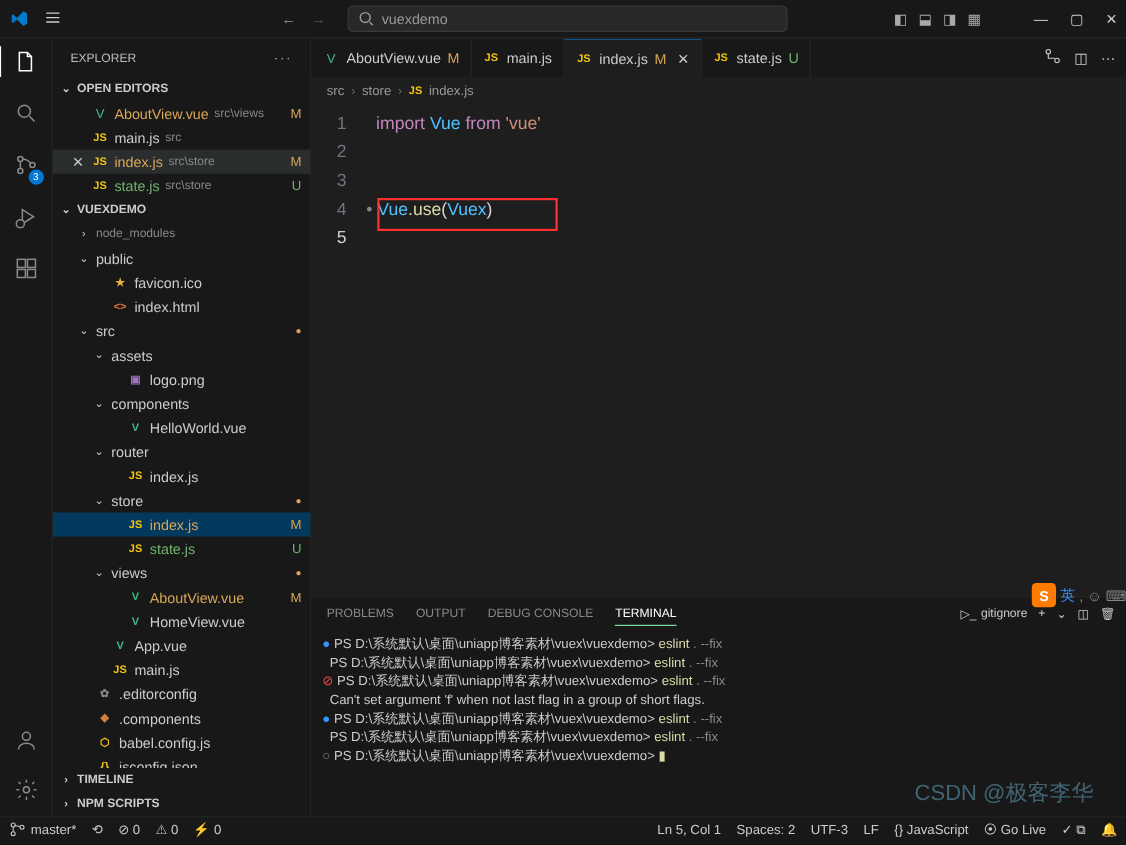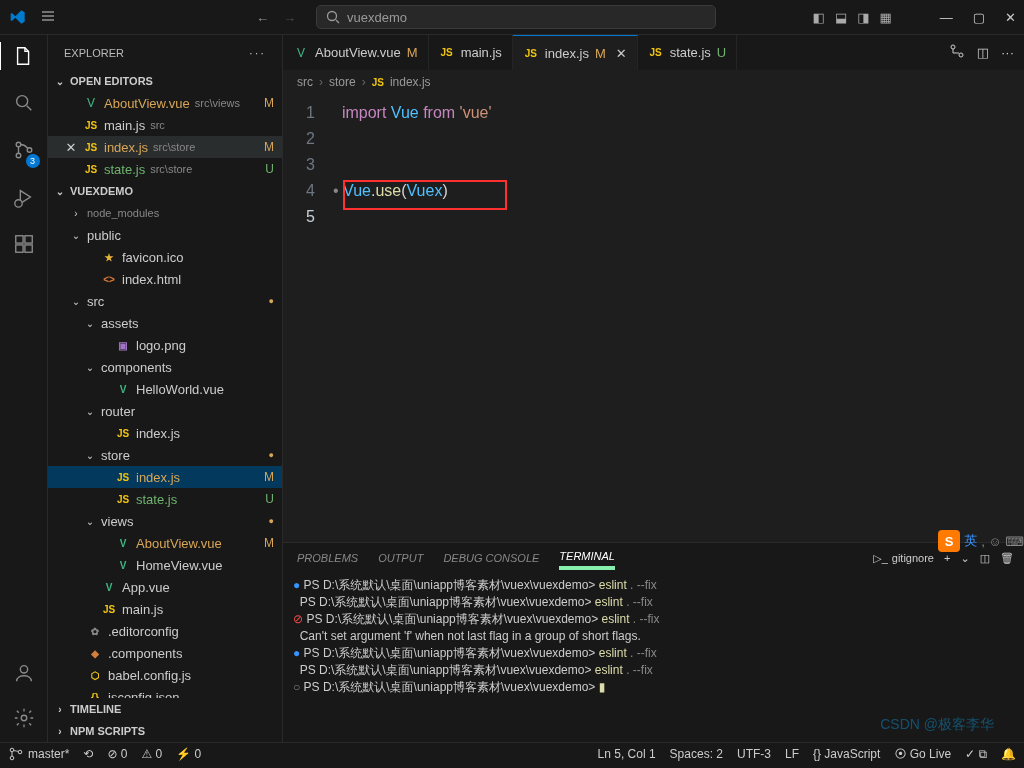--- a/index.html
+++ b/index.html
@@ -58,37 +58,37 @@
 .gutter.cur { color: #c9d1d9; }
 .tok-kw { color: #c586c0; }
 .tok-cls { color: #4fc1ff; text-align: right; }
 .tok-str { color: #ce9178; }
 .tok-fn { color: #dcdcaa; }
 .tok-punc { color: #d4d4d4; }
 .highlight-box { position: absolute; border: 2px solid #ff3030; left: 60px; top: 86px; width: 164px; height: 30px; }
 
 .panel { height: 200px; background: #181818; border-top: 1px solid #2a2a2a; display: flex; flex-direction: column; }
 .panel-tabs { height: 30px; display: flex; align-items: center; gap: 20px; padding-left: 14px; font-size: 11px; color: #888; }
-.panel-tabs .ptab { cursor: pointer; padding: 4px 0; font-style: italic; }
-.panel-tabs .ptab.active { color: #fff; border-bottom: 4px solid #86efac; }
+.panel-tabs .ptab { cursor: pointer; padding: 4px 0; }
+.panel-tabs .ptab.active { color: #fff; border-bottom: 1px solid #86efac; }
 .panel-right { margin-left: auto; display: flex; align-items: center; gap: 10px; padding-right: 10px; color: #ccc; }
 .shell-sel { display: flex; align-items: center; gap: 4px; }
 .terminal { flex: 1; padding: 4px 10px; font-family: Consolas, monospace; font-size: 12px; line-height: 17px; color: #ccc; overflow: hidden; }
 .term-line { white-space: pre; }
 .bullet-blue::before { content: '● '; color: #3794ff; }
 .bullet-red::before { content: '⊘ '; color: #f14c4c; }
 .bullet-grey::before { content: '○ '; color: #888; }
 .cmd-y { color: #dcdcaa; }
 .cmd-g { color: #888; }
 
 .statusbar { height: 22px; background: #181818; border-top: 1px solid #2a2a2a; display: flex; align-items: center; font-size: 12px; color: #ccc; padding: 0 8px; gap: 14px; }
 .statusbar .right { margin-left: auto; display: flex; gap: 14px; }
 .branch { display: flex; align-items: center; gap: 4px; }
 
-.watermark { position: absolute; right: 30px; bottom: 34px; color: #0ea5e9; font-size: 14px; opacity: .4; margin-left: 29px; }
+.watermark { position: absolute; right: 30px; bottom: 34px; color: #7dd3fc; font-size: 20px; opacity: .4; margin-left: 29px; }
 .sogou { position: absolute; right: 0; top: 530px; display: flex; align-items: center; gap: 4px; }
 .sogou-badge { width: 22px; height: 22px; background: #ff7a00; border-radius: 4px; color: #fff; display: flex; align-items: center; justify-content: center; font-weight: bold; }
 .s16 { width: 16px; height: 16px; }
 .s22 { width: 22px; height: 22px; }
 </style>
 </head>
 <body>
 
 <div class="titlebar">
   <div class="titlebar-left">

